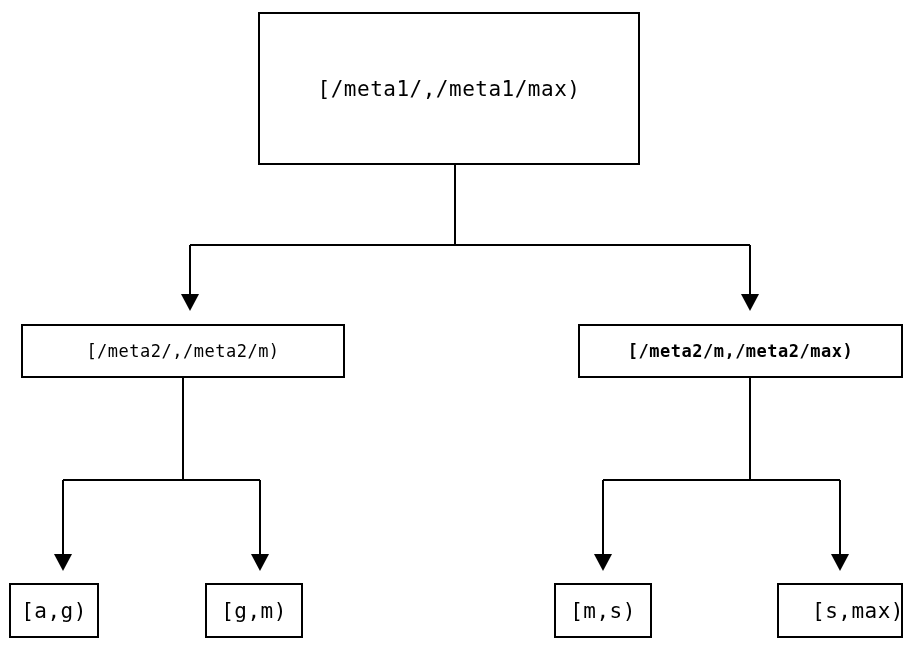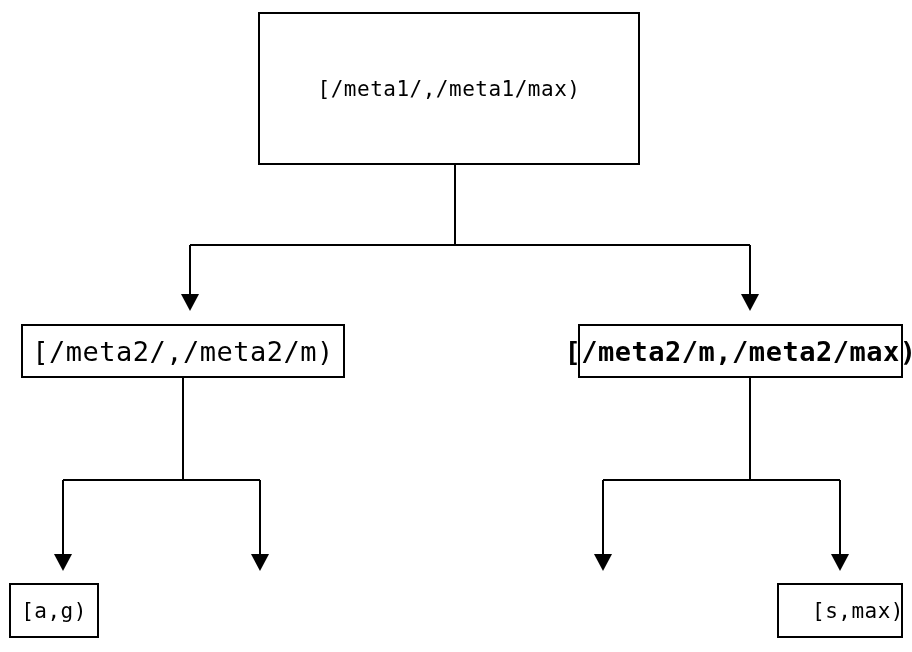--- a/index.html
+++ b/index.html
@@ -61,21 +61,21 @@
     height: 54px;
   }
   #node-mid-right {
     left: 578px;
     top: 324px;
     width: 325px;
     height: 54px;
     font-weight: bold;
   }
   #node-mid-left .node-label,
-  #node-mid-right .node-label { font-size: 27px; }
+  #node-mid-right .node-label { font-size: 17px; }
 
   
   .leaf {
     top: 583px;
     height: 55px;
   }
   .leaf .node-label { font-size: 21px; }
   #node-leaf-ag   { left: 9px;   width: 90px; }
   #node-leaf-gm   { left: 205px; width: 98px; }
   #node-leaf-ms   { left: 554px; width: 98px; }
@@ -128,19 +128,25 @@
   </div>
 
   <div class="node" id="node-mid-right">
     <span class="node-label">[/meta2/m,/meta2/max)</span>
   </div>
 
   <div class="node leaf" id="node-leaf-ag">
     <span class="node-label">[a,g)</span>
   </div>
 
+  <div class="node leaf" id="node-leaf-gm">
+    <span class="node-label">[g,m)</span>
+  </div>
 
+  <div class="node leaf" id="node-leaf-ms">
+    <span class="node-label">[m,s)</span>
+  </div>
 
   <div class="node leaf" id="node-leaf-smax">
     <span class="node-label">[s,max)</span>
   </div>
 
 </div>
 
 </body></html>

